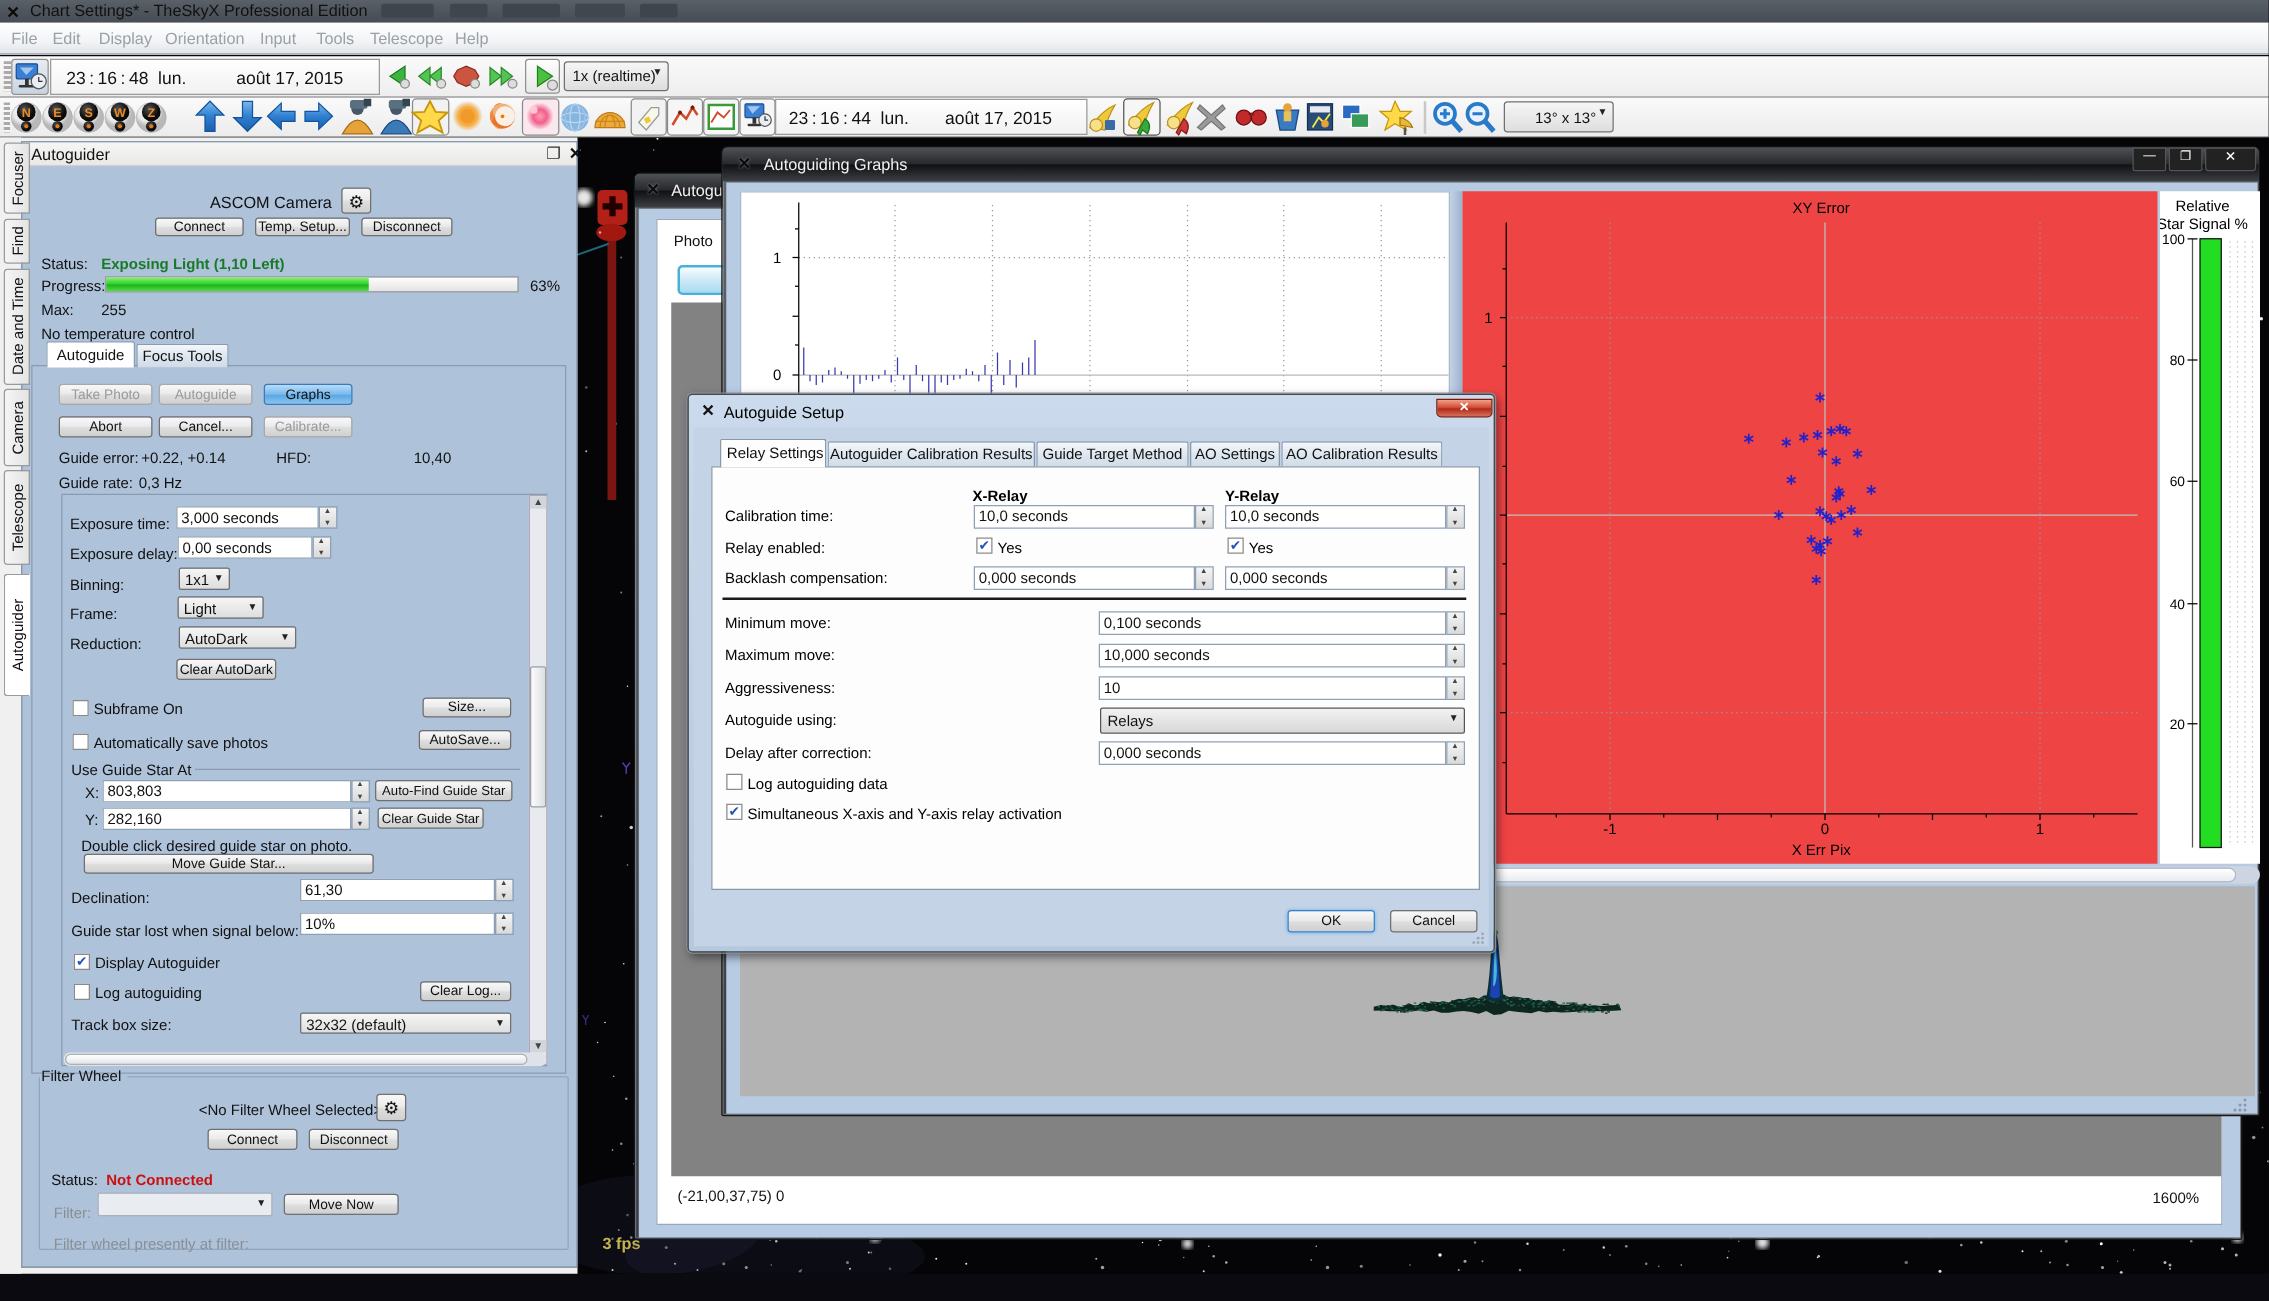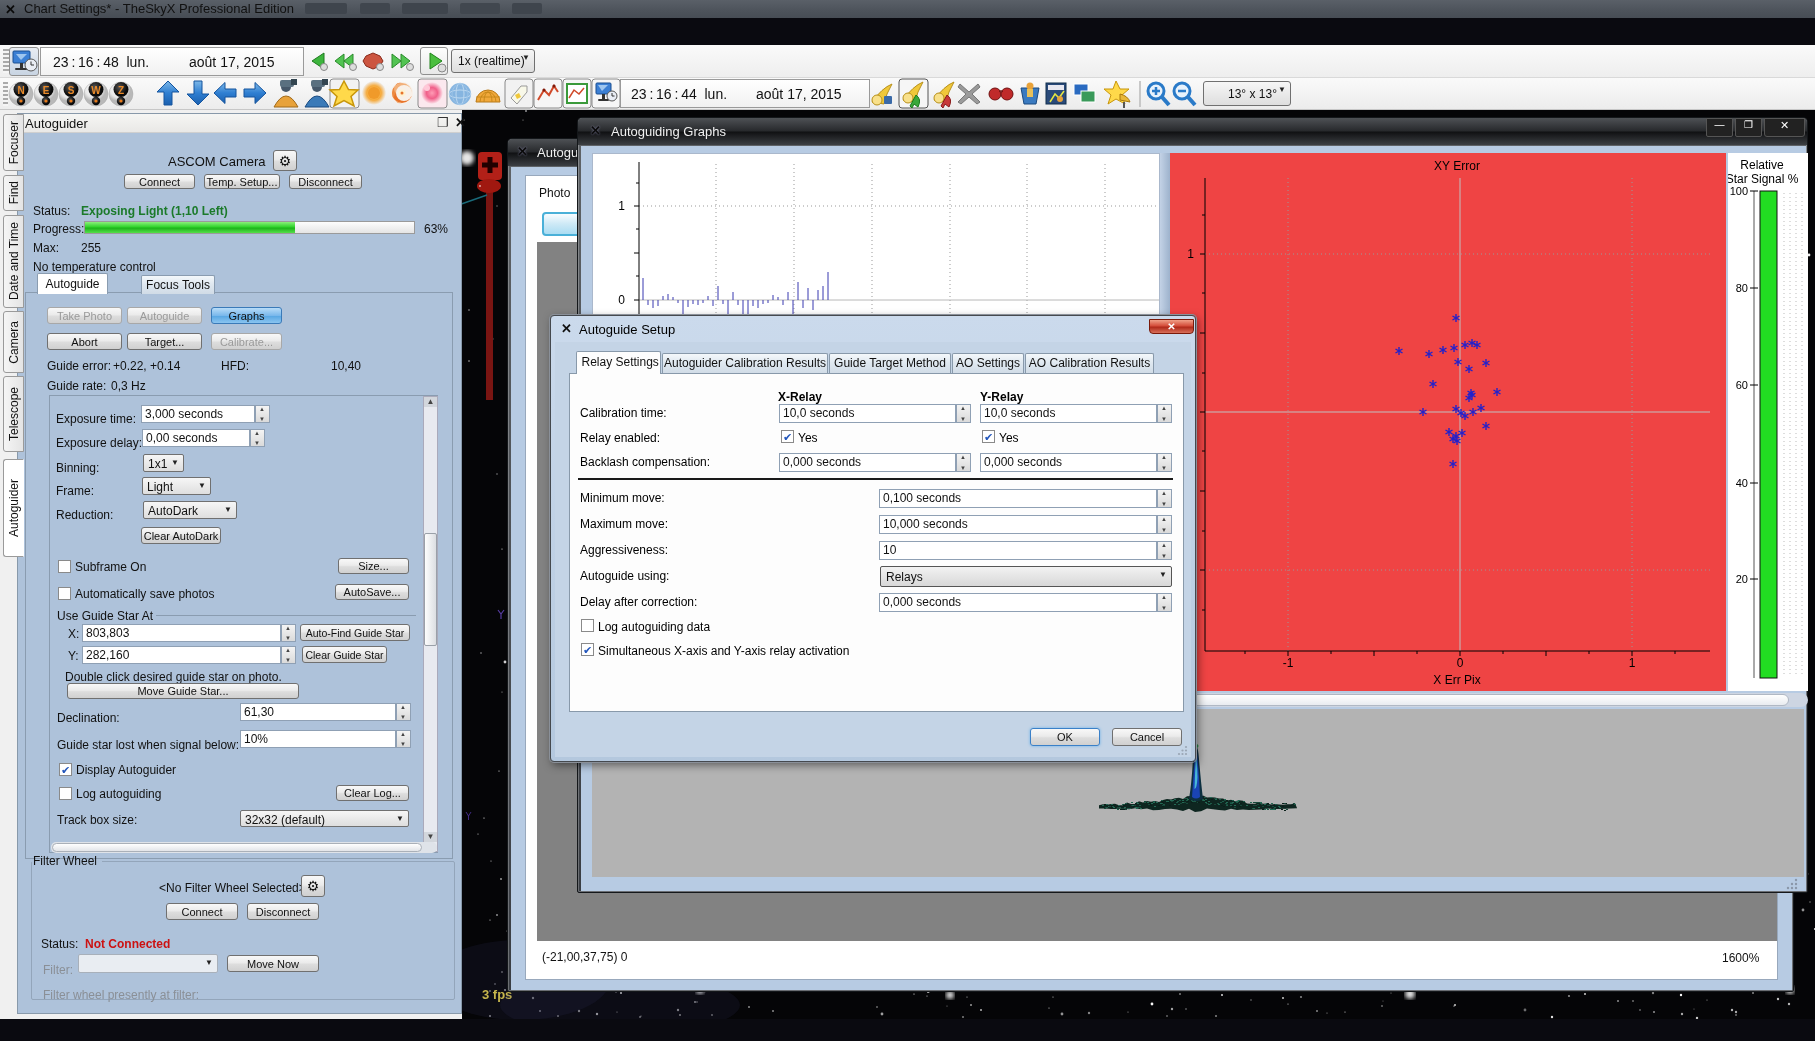--- a/index.html
+++ b/index.html
@@ -52,20 +52,30 @@
 <div id="titlebar">
       <span style="position:absolute;left:5px;top:2px;font-weight:bold;font-size:13px;color:#0a0a0a;">✕</span>
       <span class="ttl">Chart Settings* - TheSkyX Professional Edition</span>
       <div style="position:absolute;left:305px;top:3px;width:42px;height:11px;background:#3f454d;border-radius:2px;"></div>
       <div style="position:absolute;left:360px;top:3px;width:30px;height:11px;background:#40464e;border-radius:2px;"></div>
       <div style="position:absolute;left:402px;top:3px;width:46px;height:11px;background:#3f454d;border-radius:2px;"></div>
       <div style="position:absolute;left:460px;top:3px;width:40px;height:11px;background:#41474f;border-radius:2px;"></div>
       <div style="position:absolute;left:512px;top:3px;width:30px;height:11px;background:#3f454d;border-radius:2px;"></div>
     </div>
 
+<div id="menubar">
+<span class="mitem" style="left:9px;">File</span>
+      <span class="mitem" style="left:42px;">Edit</span>
+      <span class="mitem" style="left:79px;">Display</span>
+      <span class="mitem" style="left:132px;">Orientation</span>
+      <span class="mitem" style="left:208px;">Input</span>
+      <span class="mitem" style="left:253px;">Tools</span>
+      <span class="mitem" style="left:296px;">Telescope</span>
+      <span class="mitem" style="left:364px;">Help</span>
+</div>
 
 <div id="tb1">
 <div style="position:absolute;left:3px;top:4px;width:6px;height:24px;background:repeating-linear-gradient(180deg,#aaa 0 2px,#f5f5f5 2px 4px);"></div>
 <div class="tbtn" style="left:9px;top:2px;width:30px;height:29px;background:linear-gradient(180deg,#e8ecf2,#c8d4e2);">
 <svg width="28" height="27" viewBox="5 0 28 27">
           <rect x="8" y="3" width="17" height="12" rx="1" fill="#3b7fd4" stroke="#1a4f90"></rect>
           <path d="M11 6 L22 6 L16 12 Z" fill="#9fc6ef"></path>
           <rect x="15" y="15" width="3" height="5" fill="#333"></rect>
           <rect x="10" y="20" width="13" height="2" rx="1" fill="#333"></rect>
           <circle cx="26" cy="17" r="6" fill="#e9edf4" stroke="#555"></circle>
@@ -885,26 +895,26 @@
 <div style="position:absolute;left:66px;top:107px;width:331px;height:13px;background:linear-gradient(180deg,#fdfdfd,#e4e4e4);border:1px solid #9a9a9a;">
 <div style="position:absolute;left:0;top:0;width:210px;height:11px;background:linear-gradient(180deg,#8aef7a 0%,#30d42c 45%,#1db31a 55%,#53e04a 100%);"></div>
       </div>
 <div class="lbl" style="left:406px;top:108px;">63%</div>
 <div class="lbl" style="left:15px;top:127px;">Max:</div>
       <div class="lbl" style="left:63px;top:127px;">255</div>
 <div class="lbl" style="left:15px;top:146px;">No temperature control</div>
 
 <div style="position:absolute;left:7px;top:178px;width:428px;height:567px;background:#aec2da;border:1px solid #8a9cb0;"></div>
 <div class="tab" style="left:19px;top:159px;width:71px;height:21px;background:#fff;border-color:#8a9cb0;z-index:2;"><span style="position:relative;top:3px;">Autoguide</span></div>
-<div class="tab" style="left:91px;top:161px;width:74px;height:19px;border-color:#8a9cb0;margin-left:32px;"><span style="position:relative;top:2px;">Focus Tools</span></div>
+<div class="tab" style="left:91px;top:161px;width:74px;height:19px;border-color:#8a9cb0;"><span style="position:relative;top:2px;">Focus Tools</span></div>
 <div class="btn dis" style="left:29px;top:193px;width:75px;height:17px;">Take Photo</div>
 <div class="btn dis" style="left:109px;top:193px;width:75px;height:17px;">Autoguide</div>
 <div class="btn" style="left:193px;top:193px;width:71px;height:17px;background:linear-gradient(180deg,#b8dcf8,#7ab8ec 50%,#5aa8e4 55%,#8ac4f0);border-color:#3a7ab8;">Graphs</div>
 <div class="btn" style="left:29px;top:219px;width:75px;height:17px;">Abort</div>
-<div class="btn" style="left:109px;top:219px;width:75px;height:17px;">Target...</div>
+<div class="btn" style="left:109px;top:219px;width:75px;height:17px;">Cancel...</div>
 <div class="btn dis" style="left:193px;top:219px;width:71px;height:17px;">Calibrate...</div>
 <div class="lbl" style="left:29px;top:245px;">Guide error:</div>
       <div class="lbl" style="left:95px;top:245px;">+0.22, +0.14</div>
 <div class="lbl" style="left:203px;top:245px;">HFD:</div>
       <div class="lbl" style="left:313px;top:245px;">10,40</div>
 <div class="lbl" style="left:29px;top:265px;">Guide rate:</div>
       <div class="lbl" style="left:93px;top:265px;">0,3 Hz</div>
 
 <div style="position:absolute;left:31px;top:281px;width:389px;height:458px;background:#aec2da;border:1px solid #8a9cb0;"></div>
 <div style="position:absolute;left:405px;top:282px;width:15px;height:456px;background:#e8eaf0;border:1px solid #aab;">

